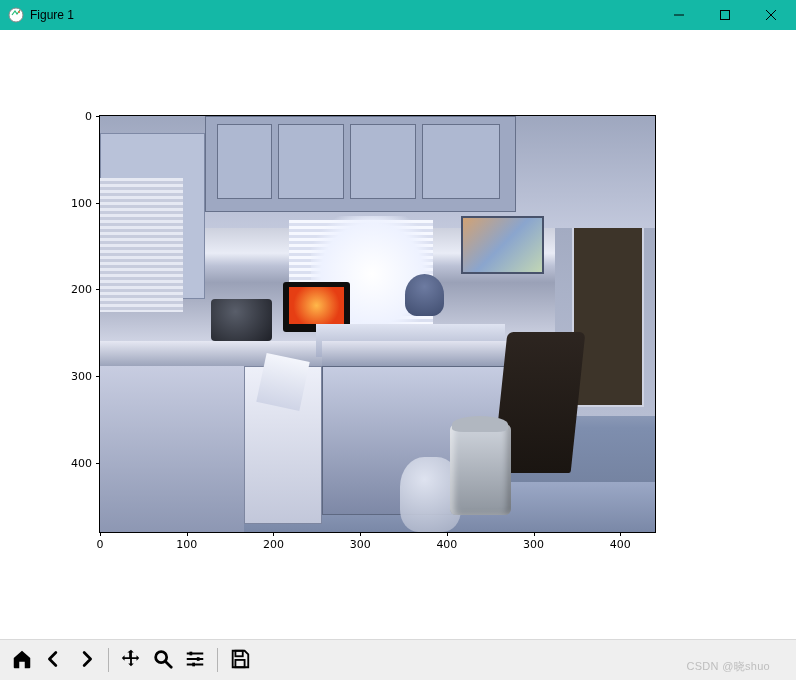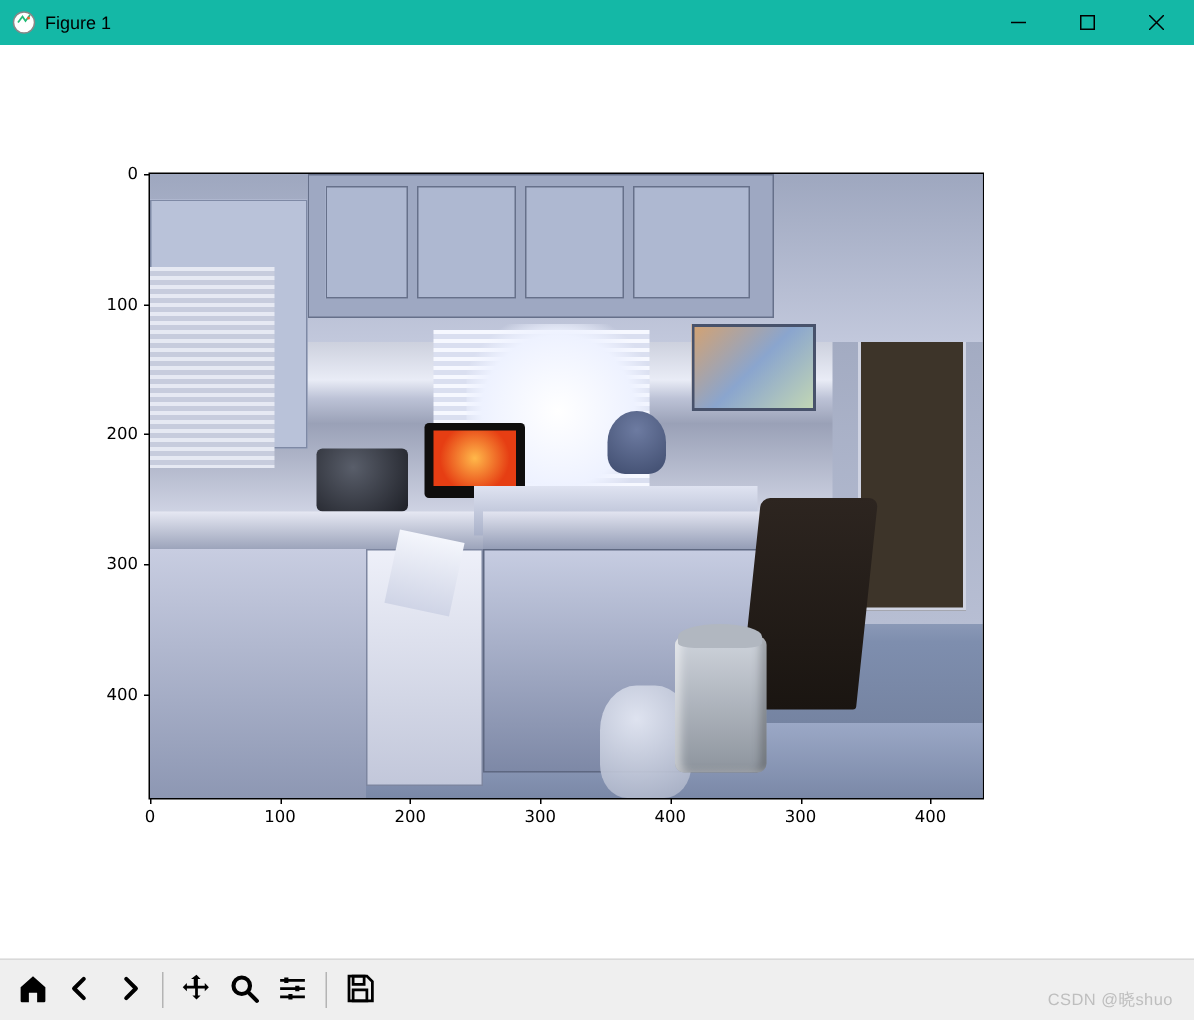--- a/index.html
+++ b/index.html
@@ -95,21 +95,21 @@
     color: #000;
   }
   .tool-sep {
     width: 1px; height: 24px;
     background: #b4b4b4;
     margin: 0 6px;
   }
   
   .watermark {
     position: absolute;
-    right: 14px;
+    right: 26px;
     bottom: 6px;
     font-size: 11px;
     color: rgba(150,150,150,.55);
     letter-spacing: .3px;
     pointer-events: none;
   }
 
   
   .kitchen {
     position: absolute; inset: 0;

